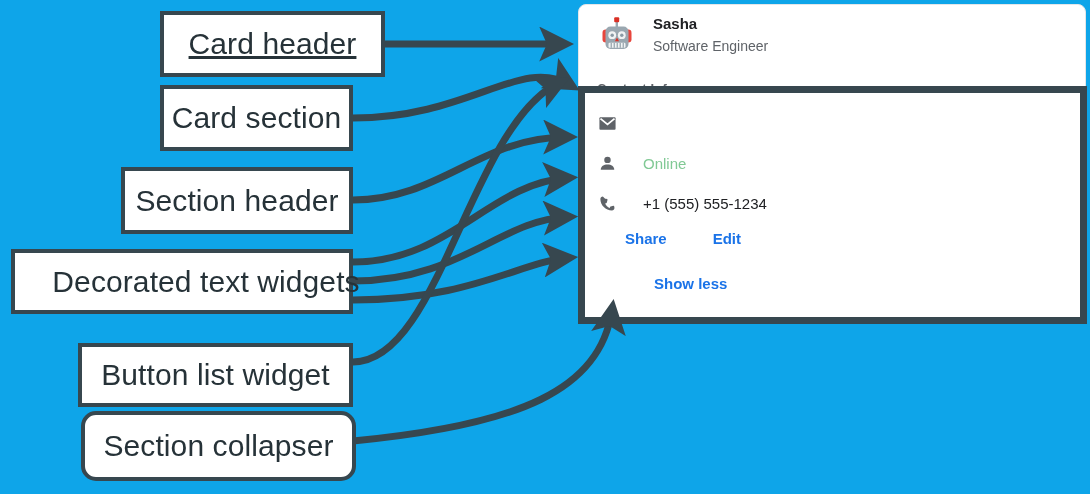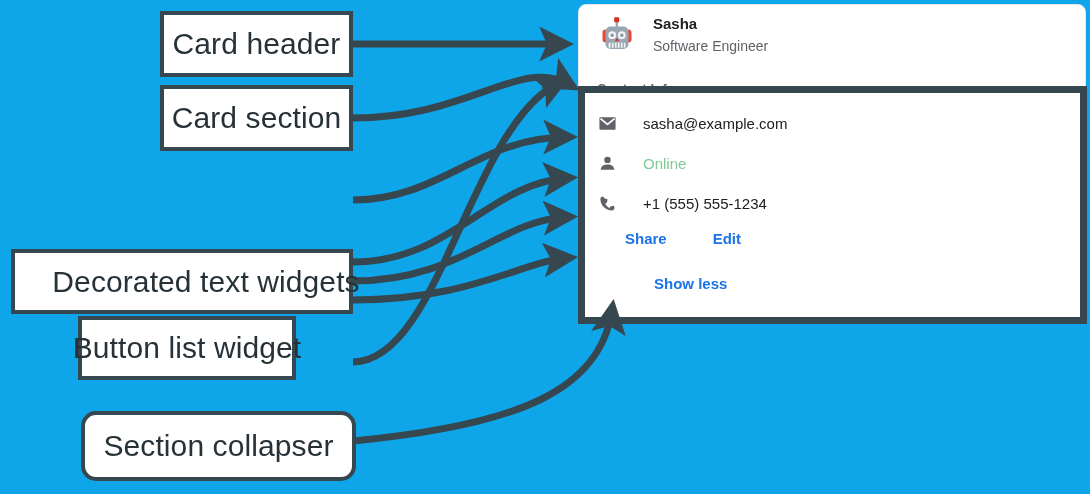--- a/index.html
+++ b/index.html
@@ -29,25 +29,25 @@
     color: #263238;
     display: flex;
     align-items: center;
     justify-content: center;
     font-size: 30px;
     letter-spacing: 0.1px;
     white-space: nowrap;
     z-index: 6;
   }
 
-  #cal-card-header    { left: 160px; top: 11px;  width: 193px; height: 66px; }
+  #cal-card-header    { left: 160px; top: 11px;  width: 225px; height: 66px; text-decoration: underline; }
   #cal-card-section   { left: 160px; top: 85px;  width: 193px; height: 66px; }
   #cal-section-header { left: 121px; top: 167px; width: 232px; height: 67px; }
   #cal-decorated      { left: 11px;  top: 249px; width: 342px; height: 65px; padding-left: 48px; }
-  #cal-button-list    { left: 78px;  top: 316px; width: 218px; height: 64px; }
+  #cal-button-list    { left: 78px;  top: 343px; width: 275px; height: 64px; }
   #cal-collapser      { left: 81px;  top: 411px; width: 275px; height: 70px; border-radius: 15px; }
 
   
   #arrows {
     position: absolute;
     left: 0; top: 0;
     width: 1090px;
     height: 494px;
     z-index: 5;
     pointer-events: none;
@@ -184,21 +184,20 @@
 
       <div id="section-header">Contact Info</div>
 
       <div class="text-row">
         <span class="row-icon">
           <svg viewBox="0 0 20 20" width="19" height="19" xmlns="http://www.w3.org/2000/svg">
             <rect x="1.5" y="3.5" width="17" height="13" rx="1" fill="#5f6368"></rect>
             <path d="M2.6 4.9 L10 11 L17.4 4.9" fill="none" stroke="#ffffff" stroke-width="1.9"></path>
           </svg>
         </span>
-        <span class="row-text">sasha@example.com</span>
       </div>
 
       <div class="text-row">
         <span class="row-icon">
           <svg viewBox="0 0 20 20" width="19" height="19" xmlns="http://www.w3.org/2000/svg">
             <circle cx="10" cy="6.2" r="3.4" fill="#5f6368"></circle>
             <path d="M2.9 16.6 c0-3.7 3.2-5.6 7.1-5.6 s7.1 1.9 7.1 5.6 z" fill="#5f6368"></path>
           </svg>
         </span>
         <span class="row-text status">Online</span>
@@ -248,20 +247,21 @@
   </svg>
 
   <svg style="position:absolute;left:0;top:0;width:1090px;height:494px;z-index:3;pointer-events:none" viewBox="0 0 1090 494" xmlns="http://www.w3.org/2000/svg">
     <rect x="581.5" y="89.5" width="502" height="231" fill="none" stroke="#37474f" stroke-width="7"></rect>
   </svg>
 
   <div class="callout" id="cal-card-header">Card header</div>
 
   <div class="callout" id="cal-card-section">Card section</div>
 
+  <div class="callout" id="cal-section-header">Section header</div>
 
   <div class="callout" id="cal-decorated">Decorated text widgets</div>
 
   <div class="callout" id="cal-button-list">Button list widget</div>
 
   <div class="callout" id="cal-collapser">Section collapser</div>
 
 </div>
 
 </body></html>

